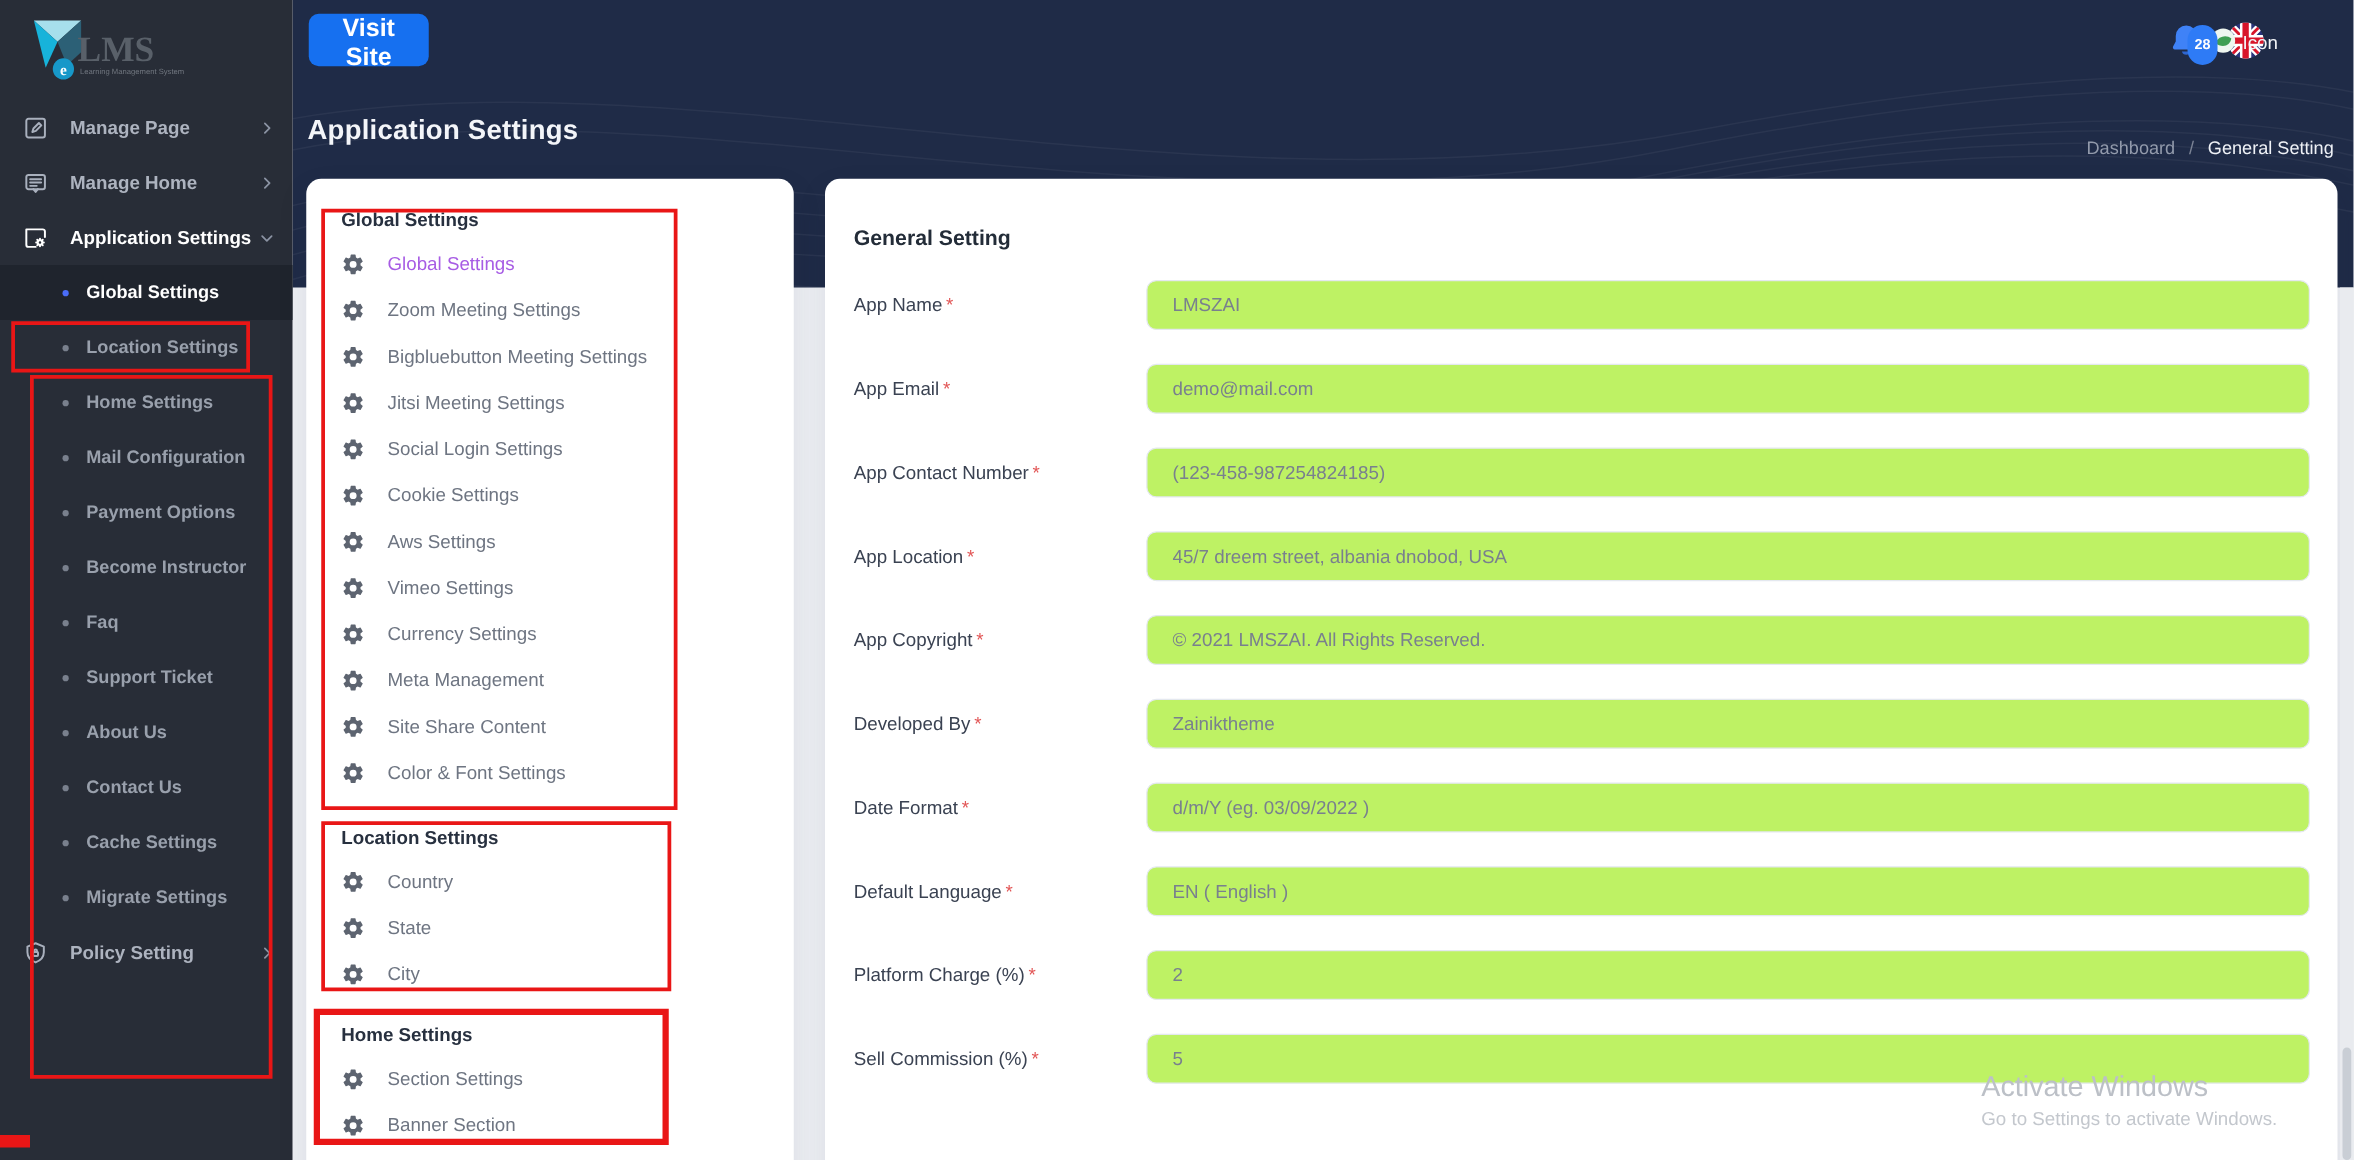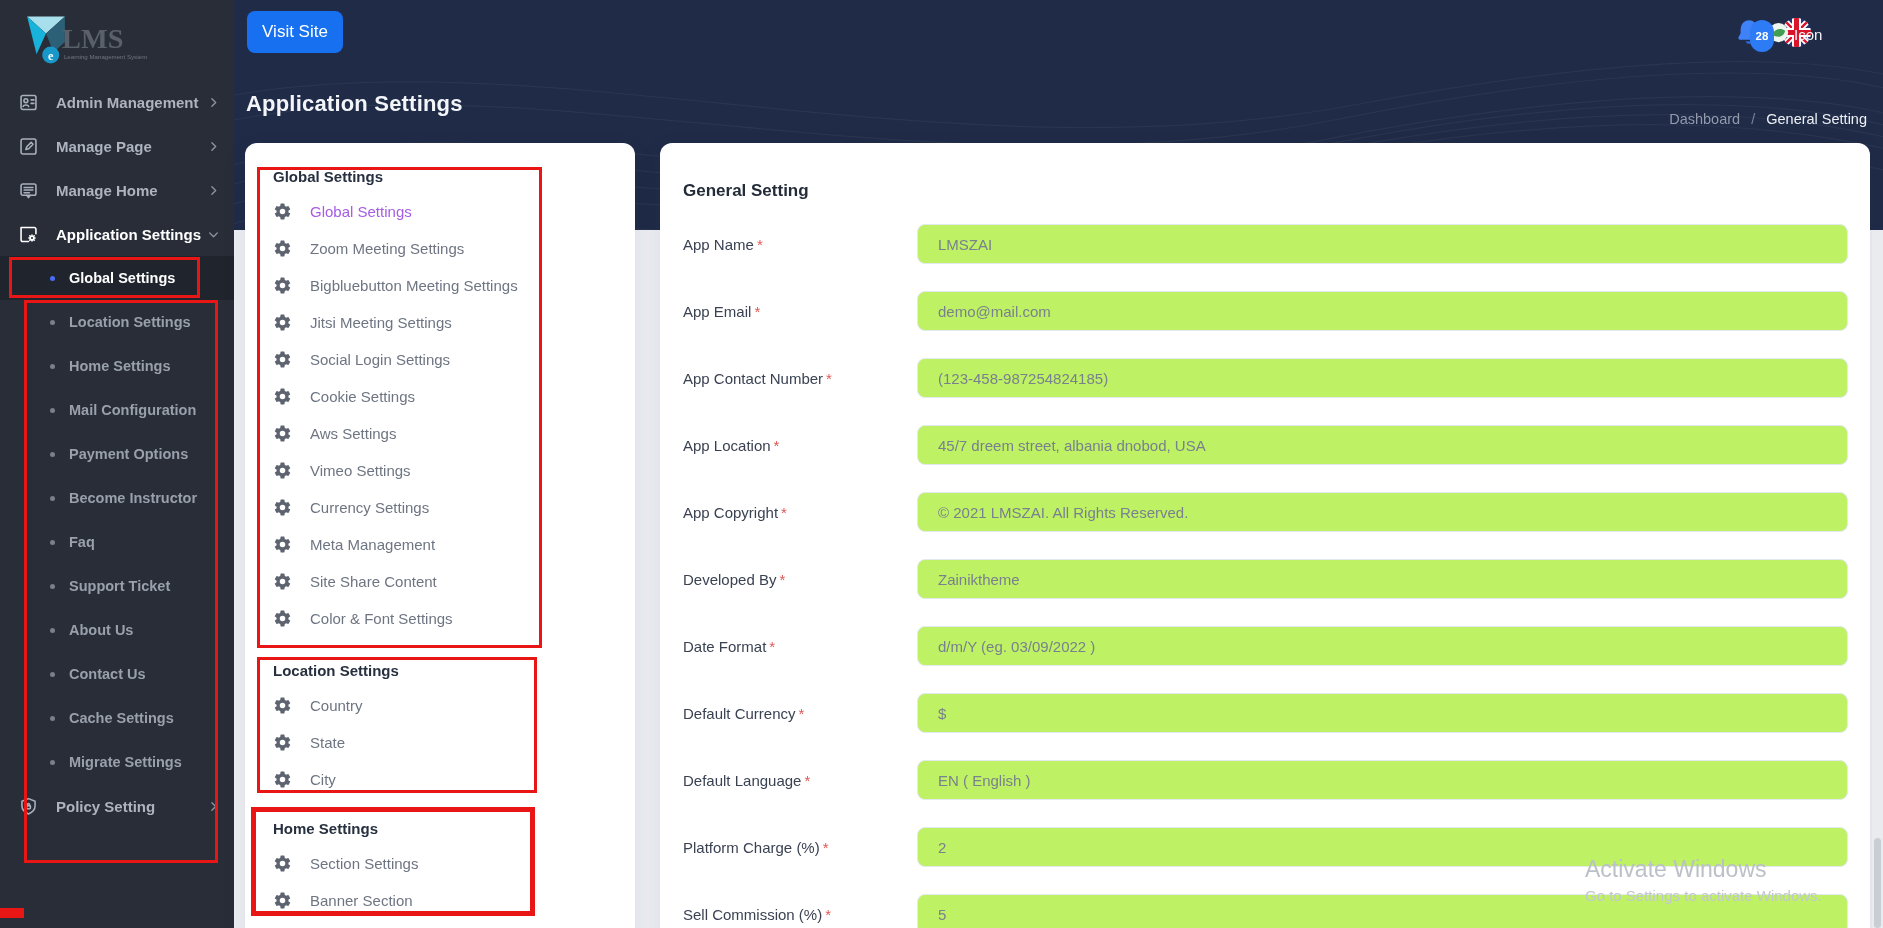--- a/index.html
+++ b/index.html
@@ -22,21 +22,21 @@
   .side-item.parent.active .s-icon{color:#ffffff;}
   .side-item.sub{padding-left:50px;}
   .s-bullet{width:5px;height:5px;border-radius:50%;background:#79808d;margin-right:14px;flex:none;}
   .side-item.sub .s-label{color:#99a0ac;font-size:14.5px;}
   .side-item.sub.active{background:#1f242d;}
   .side-item.sub.active .s-bullet{background:#4a6df8;}
   .side-item.sub.active .s-label{color:#ffffff;font-weight:700;}
 
   
   .visit-btn{position:absolute;left:247px;top:11px;width:96px;height:42px;background:#1670f0;color:#fff;
-             border:none;border-radius:8px;font-size:17px;font-weight:400;cursor:pointer;z-index:5;
+             border:none;border-radius:8px;font-size:20px;font-weight:700;cursor:pointer;z-index:5;
              font-family:"Liberation Sans",sans-serif;}
   .bell{position:absolute;left:1732px;top:17px;width:34px;height:32px;z-index:5;cursor:pointer;}
   .badge{position:absolute;left:1750px;top:20px;min-width:24px;height:17px;border-radius:12px;background:#2e7bf6;
          color:#fff;font-size:11.5px;font-weight:700;display:flex;align-items:center;justify-content:center;
          z-index:6;padding:16px 5px;}
   .flag{position:absolute;left:1782px;top:18px;width:29px;height:29px;z-index:5;cursor:pointer;}
   .userbox{position:absolute;left:1768px;top:22px;display:flex;align-items:flex-end;gap:5px;z-index:5;cursor:pointer;}
   .userbox .avatar{width:21px;height:21px;}
   .userbox .u-label{color:#f2f4f8;font-size:15px;}
 
@@ -111,36 +111,20 @@
         <circle cx="41" cy="47" r="9" fill="#1798c9"></circle>
         <text x="41" y="52" font-size="13" fill="#ffffff" text-anchor="middle" font-family="Liberation Serif, serif" font-weight="bold">e</text>
         <text x="53" y="40" font-size="30" fill="#596069" font-family="Liberation Serif, serif" font-weight="bold">LMS</text>
         <text x="55" y="51" font-size="6.5" fill="#70767f" font-family="Liberation Sans, sans-serif">Learning Management System</text>
       </svg>
     </div>
     <nav id="side-nav">
         <div class="side-item parent">
           <span class="s-icon">
             <svg width="21" height="21" viewBox="0 0 24 24" fill="none" stroke="currentColor" stroke-width="1.8" stroke-linecap="round" stroke-linejoin="round">
-              <rect x="3.5" y="4" width="17" height="16" rx="2"></rect>
-              <circle cx="9" cy="10" r="2.2"></circle>
-              <path d="M5.8 16.5c.6-2.2 5.8-2.2 6.4 0"></path>
-              <path d="M15 9h3.2M15 13h3.2"></path>
-            </svg>
-          </span>
-          <span class="s-label">Admin Management</span>
-          <span class="s-chevron">
-            <svg width="13" height="13" viewBox="0 0 24 24" fill="none" stroke="currentColor" stroke-width="2.6" stroke-linecap="round" stroke-linejoin="round">
-              <polyline points="9 5 16 12 9 19"></polyline>
-            </svg>
-          </span>
-        </div>
-        <div class="side-item parent">
-          <span class="s-icon">
-            <svg width="21" height="21" viewBox="0 0 24 24" fill="none" stroke="currentColor" stroke-width="1.8" stroke-linecap="round" stroke-linejoin="round">
               <rect x="3.5" y="3.5" width="17" height="17" rx="2"></rect>
               <path d="M9 15.5l1-3.2 5-5 2.2 2.2-5 5-3.2 1z"></path>
             </svg>
           </span>
           <span class="s-label">Manage Page</span>
           <span class="s-chevron">
             <svg width="13" height="13" viewBox="0 0 24 24" fill="none" stroke="currentColor" stroke-width="2.6" stroke-linecap="round" stroke-linejoin="round">
               <polyline points="9 5 16 12 9 19"></polyline>
             </svg>
           </span>
@@ -465,24 +449,20 @@
         </div>
         <div class="form-row">
           <label><span>Developed By</span><span class="req">*</span></label>
           <input type="text" readonly="" value="Zainiktheme" style="">
         </div>
         <div class="form-row">
           <label><span>Date Format</span><span class="req">*</span></label>
           <input type="text" readonly="" value="d/m/Y (eg. 03/09/2022 )" style="">
         </div>
         <div class="form-row">
-          <label><span>Default Currency</span><span class="req">*</span></label>
-          <input type="text" readonly="" value="$" style="">
-        </div>
-        <div class="form-row">
           <label><span>Default Language</span><span class="req">*</span></label>
           <input type="text" readonly="" value="EN ( English )" style="">
         </div>
         <div class="form-row">
           <label><span>Platform Charge (%)</span><span class="req">*</span></label>
           <input type="text" readonly="" value="2" style="">
         </div>
         <div class="form-row">
           <label><span>Sell Commission (%)</span><span class="req">*</span></label>
           <input type="text" readonly="" value="5" style="">

